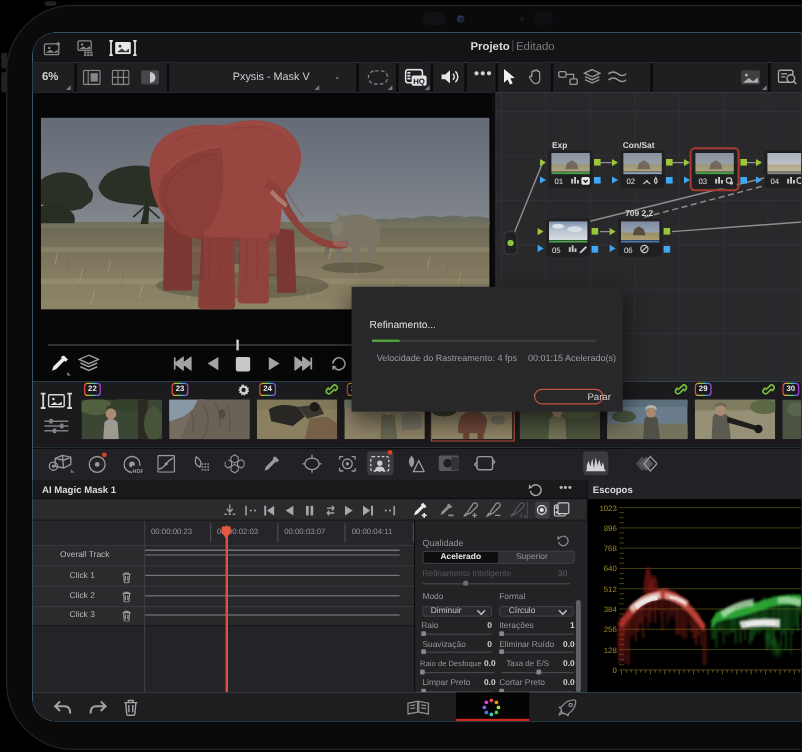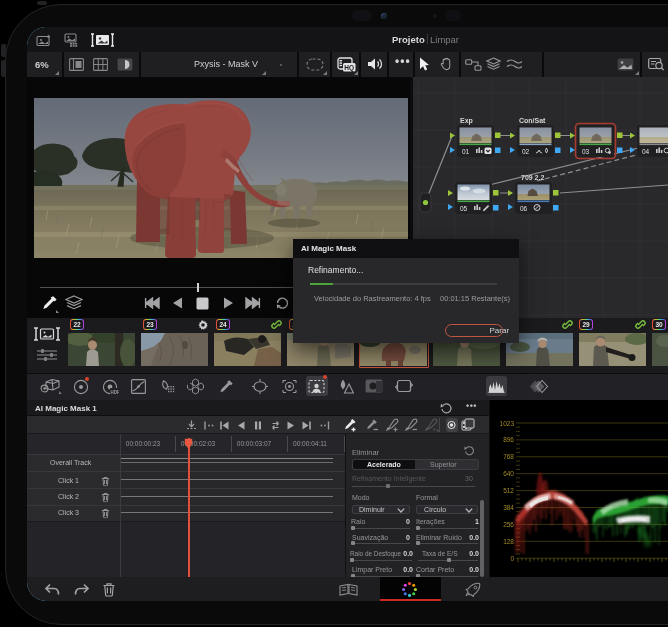--- a/index.html
+++ b/index.html
@@ -73,21 +73,21 @@
 
       <svg class="ic" style="left:64px; top:6px;" width="23" height="14" viewBox="0 0 23 14">
         <path d="M1.5 1 L1.5 13 M0 1 L3 1 M0 13 L3 13" stroke="#e8e8ea" stroke-width="1.4" fill="none"></path>
         <path d="M21.5 1 L21.5 13 M20 1 L23 1 M20 13 L23 13" stroke="#e8e8ea" stroke-width="1.4" fill="none"></path>
         <rect x="5" y="2" width="13" height="10" rx="1" fill="#e8e8ea"></rect>
         <circle cx="9" cy="5.5" r="1.2" fill="#3a3a3c"></circle>
           <path d="M6.5 10.5 L10.5 7.5 L13.5 9.8 L16.5 7.6 L16.5 10.5 Z" fill="#3a3a3c"></path>
       </svg>
       <div class="t" style="left:365px; top:7px; font-size:9.5px; font-weight:700; color:#d9d9db;">Projeto</div>
       <div class="t" style="left:399px; top:6px; font-size:10px; color:#4a4a4d;">|</div>
-      <div class="t" style="left:403px; top:7px; font-size:9.5px; color:#7e7e82;">Limpar</div>
+      <div class="t" style="left:403px; top:7px; font-size:9.5px; color:#7e7e82;">Editado</div>
     </div>
     <div id="tb2">
       <div class="cell" style="left:0; width:35px;"></div>
       <div class="cell" style="left:37px; width:75px;"></div>
       <div class="cell" style="left:114px; width:156px;"></div>
       <div class="cell" style="left:272px; width:31px;"></div>
       <div class="cell" style="left:305px; width:27px;"></div>
       <div class="cell" style="left:334px; width:26px;"></div>
       <div class="cell" style="left:362px; width:24px;"></div>
       <div class="cell" style="left:388px; width:44px;"></div>
@@ -794,21 +794,21 @@
       <div class="abs" style="left:93.5px; top:78.7px; width:212px; height:1px; background:#76767c;"></div>
       <div class="abs" style="left:93.5px; top:95.5px; width:212px; height:1px; background:#76767c;"></div>
       <div class="abs" style="left:93.5px; top:111.8px; width:212px; height:1px; background:#76767c;"></div>
 
       <div class="abs" style="left:160.8px; top:38px; width:2px; height:139px; background:#e0503c;"></div>
       <svg class="ic" style="left:157.3px; top:38px;" width="9" height="12" viewBox="0 0 9 12">
         <path d="M0.8 0.8 h7.4 v5 L4.5 11 L0.8 5.8 Z" fill="#e8573f"></path>
       </svg>
     </div>
     <div id="panelM">
-      <div class="t" style="left:6px; top:48px; font-size:7.5px; color:#929296;">Eliminar</div>
+      <div class="t" style="left:6px; top:48px; font-size:7.5px; color:#929296;">Qualidade</div>
       <svg class="ic" style="left:118px; top:46px;" width="11" height="11" viewBox="0 0 11 11">
         <path d="M2.5 2 A4 4 0 1 1 1.5 5.5" fill="none" stroke="#88888c" stroke-width="1.1"></path>
         <path d="M0.8 0.2 L3 3 L0.2 3.8 Z" fill="#88888c"></path>
       </svg>
       <div class="abs" style="left:6px; top:59px; width:127px; height:11px; border:1px solid #3c3c40; border-radius:2px; background:#2f2f33;">
         <div class="abs" style="left:0; top:0; width:62px; height:9px; background:#0e0e10; border-radius:2px 0 0 2px;"></div>
         <div class="t" style="left:14px; top:1px; font-size:7px; font-weight:700; color:#e6e6e8;">Acelerado</div>
         <div class="t" style="left:77px; top:1px; font-size:7px; color:#97979b;">Superior</div>
       </div>
       <div class="t" style="left:6px; top:75px; font-size:7px; color:#56565b;">Refinamento Inteligente</div>
@@ -948,20 +948,23 @@
             <rect x="4" y="6" width="2" height="2"></rect>
             <rect x="8" y="6" width="2" height="2"></rect>
             <rect x="2" y="8" width="2" height="2"></rect>
             <rect x="6" y="8" width="2" height="2"></rect>
             <rect x="4" y="10" width="2" height="1"></rect>
           </g>
         <rect x="4" y="1" width="9" height="9" rx="1" fill="#3a3a3e" stroke="#c9c9cc" stroke-width="1"></rect>
       </svg>
     </div>
     <div id="panelR">
+      <div class="abs" style="left:0; top:0; width:179px; height:16px; background:#232327;">
+        <div class="t" style="left:4px; top:4px; font-size:8px; font-weight:700; color:#dadadd;">Escopos</div>
+      </div>
       <svg class="ic" style="left:0; top:16px;" width="179" height="161" viewBox="0 0 179 161">
         <defs>
           <filter id="wf" x="-20%" y="-20%" width="140%" height="140%">
               <feGaussianBlur stdDeviation="1.1"></feGaussianBlur>
             </filter>
           <filter id="wf2" x="-20%" y="-20%" width="140%" height="140%">
               <feGaussianBlur stdDeviation="2.2"></feGaussianBlur>
             </filter>
         </defs>
         <rect width="179" height="161" fill="#000"></rect>
@@ -1179,26 +1182,23 @@
       </svg>
       <div class="abs" style="left:353px; top:21.5px; width:61px; height:2px; background:#cc2a20;"></div>
       <svg class="ic" style="left:438px; top:5px;" width="16" height="15" viewBox="0 0 16 15">
         <path d="M13.8 1.2 Q14.6 1.2 14.7 2 Q15 4.8 13.4 7.8 Q11.8 10.7 8.9 12.6 L8.3 14.5 L6.5 12.8 Q5.1 13.2 4.2 12.3 L3.4 11.5 Q2.5 10.6 2.9 9.2 L1.2 7.4 L3.2 6.8 Q5.2 3.9 8.1 2.4 Q11 1.1 13.8 1.2 Z" fill="none" stroke="#8e8e91" stroke-width="1.1"></path>
         <circle cx="10.5" cy="5.5" r="1.4" fill="none" stroke="#8e8e91" stroke-width="1"></circle>
         <path d="M4.5 11.5 Q3 13 1 13.8 Q1.5 12 3 10.2" fill="none" stroke="#8e8e91" stroke-width="1"></path>
       </svg>
     </div>
 
     <div class="abs" style="left:266px; top:212px; width:226px; height:104px; box-shadow:0 8px 20px rgba(0,0,0,0.6); background:#28282b;">
-      <div class="abs" style="left:0; top:0; width:226px; height:19px; background:#0f0f11;">
-        <div class="t" style="left:8px; top:5px; font-size:8px; font-weight:700; color:#e4e4e6;">AI Magic Mask</div>
-      </div>
       <div class="t" style="left:15px; top:26px; font-size:8.5px; color:#e0e0e2;">Refinamento...</div>
       <div class="abs" style="left:17px; top:44px; width:187px; height:2px; background:#3c3c3f;"></div>
       <div class="abs" style="left:17px; top:44px; width:23px; height:2px; background:#4fa33c;"></div>
       <div class="t" style="left:21px; top:55px; font-size:7.5px; color:#9c9ca0;">Velocidade do Rastreamento: 4 fps</div>
-      <div class="t" style="left:147px; top:55px; font-size:7.5px; color:#9c9ca0;">00:01:15 Restante(s)</div>
+      <div class="t" style="left:147px; top:55px; font-size:7.5px; color:#9c9ca0;">00:01:15 Acelerado(s)</div>
       <div class="abs" style="left:151.5px; top:84.5px; width:58px; height:13px; border:1.2px solid #c05543; border-radius:7px;">
         <div class="t" style="left:0; top:1.5px; width:56px; text-align:center; font-size:8px; color:#d4d4d7;padding-left:44px;">Parar</div>
       </div>
     </div>
   </div>
 </div>
 
 </body></html>

